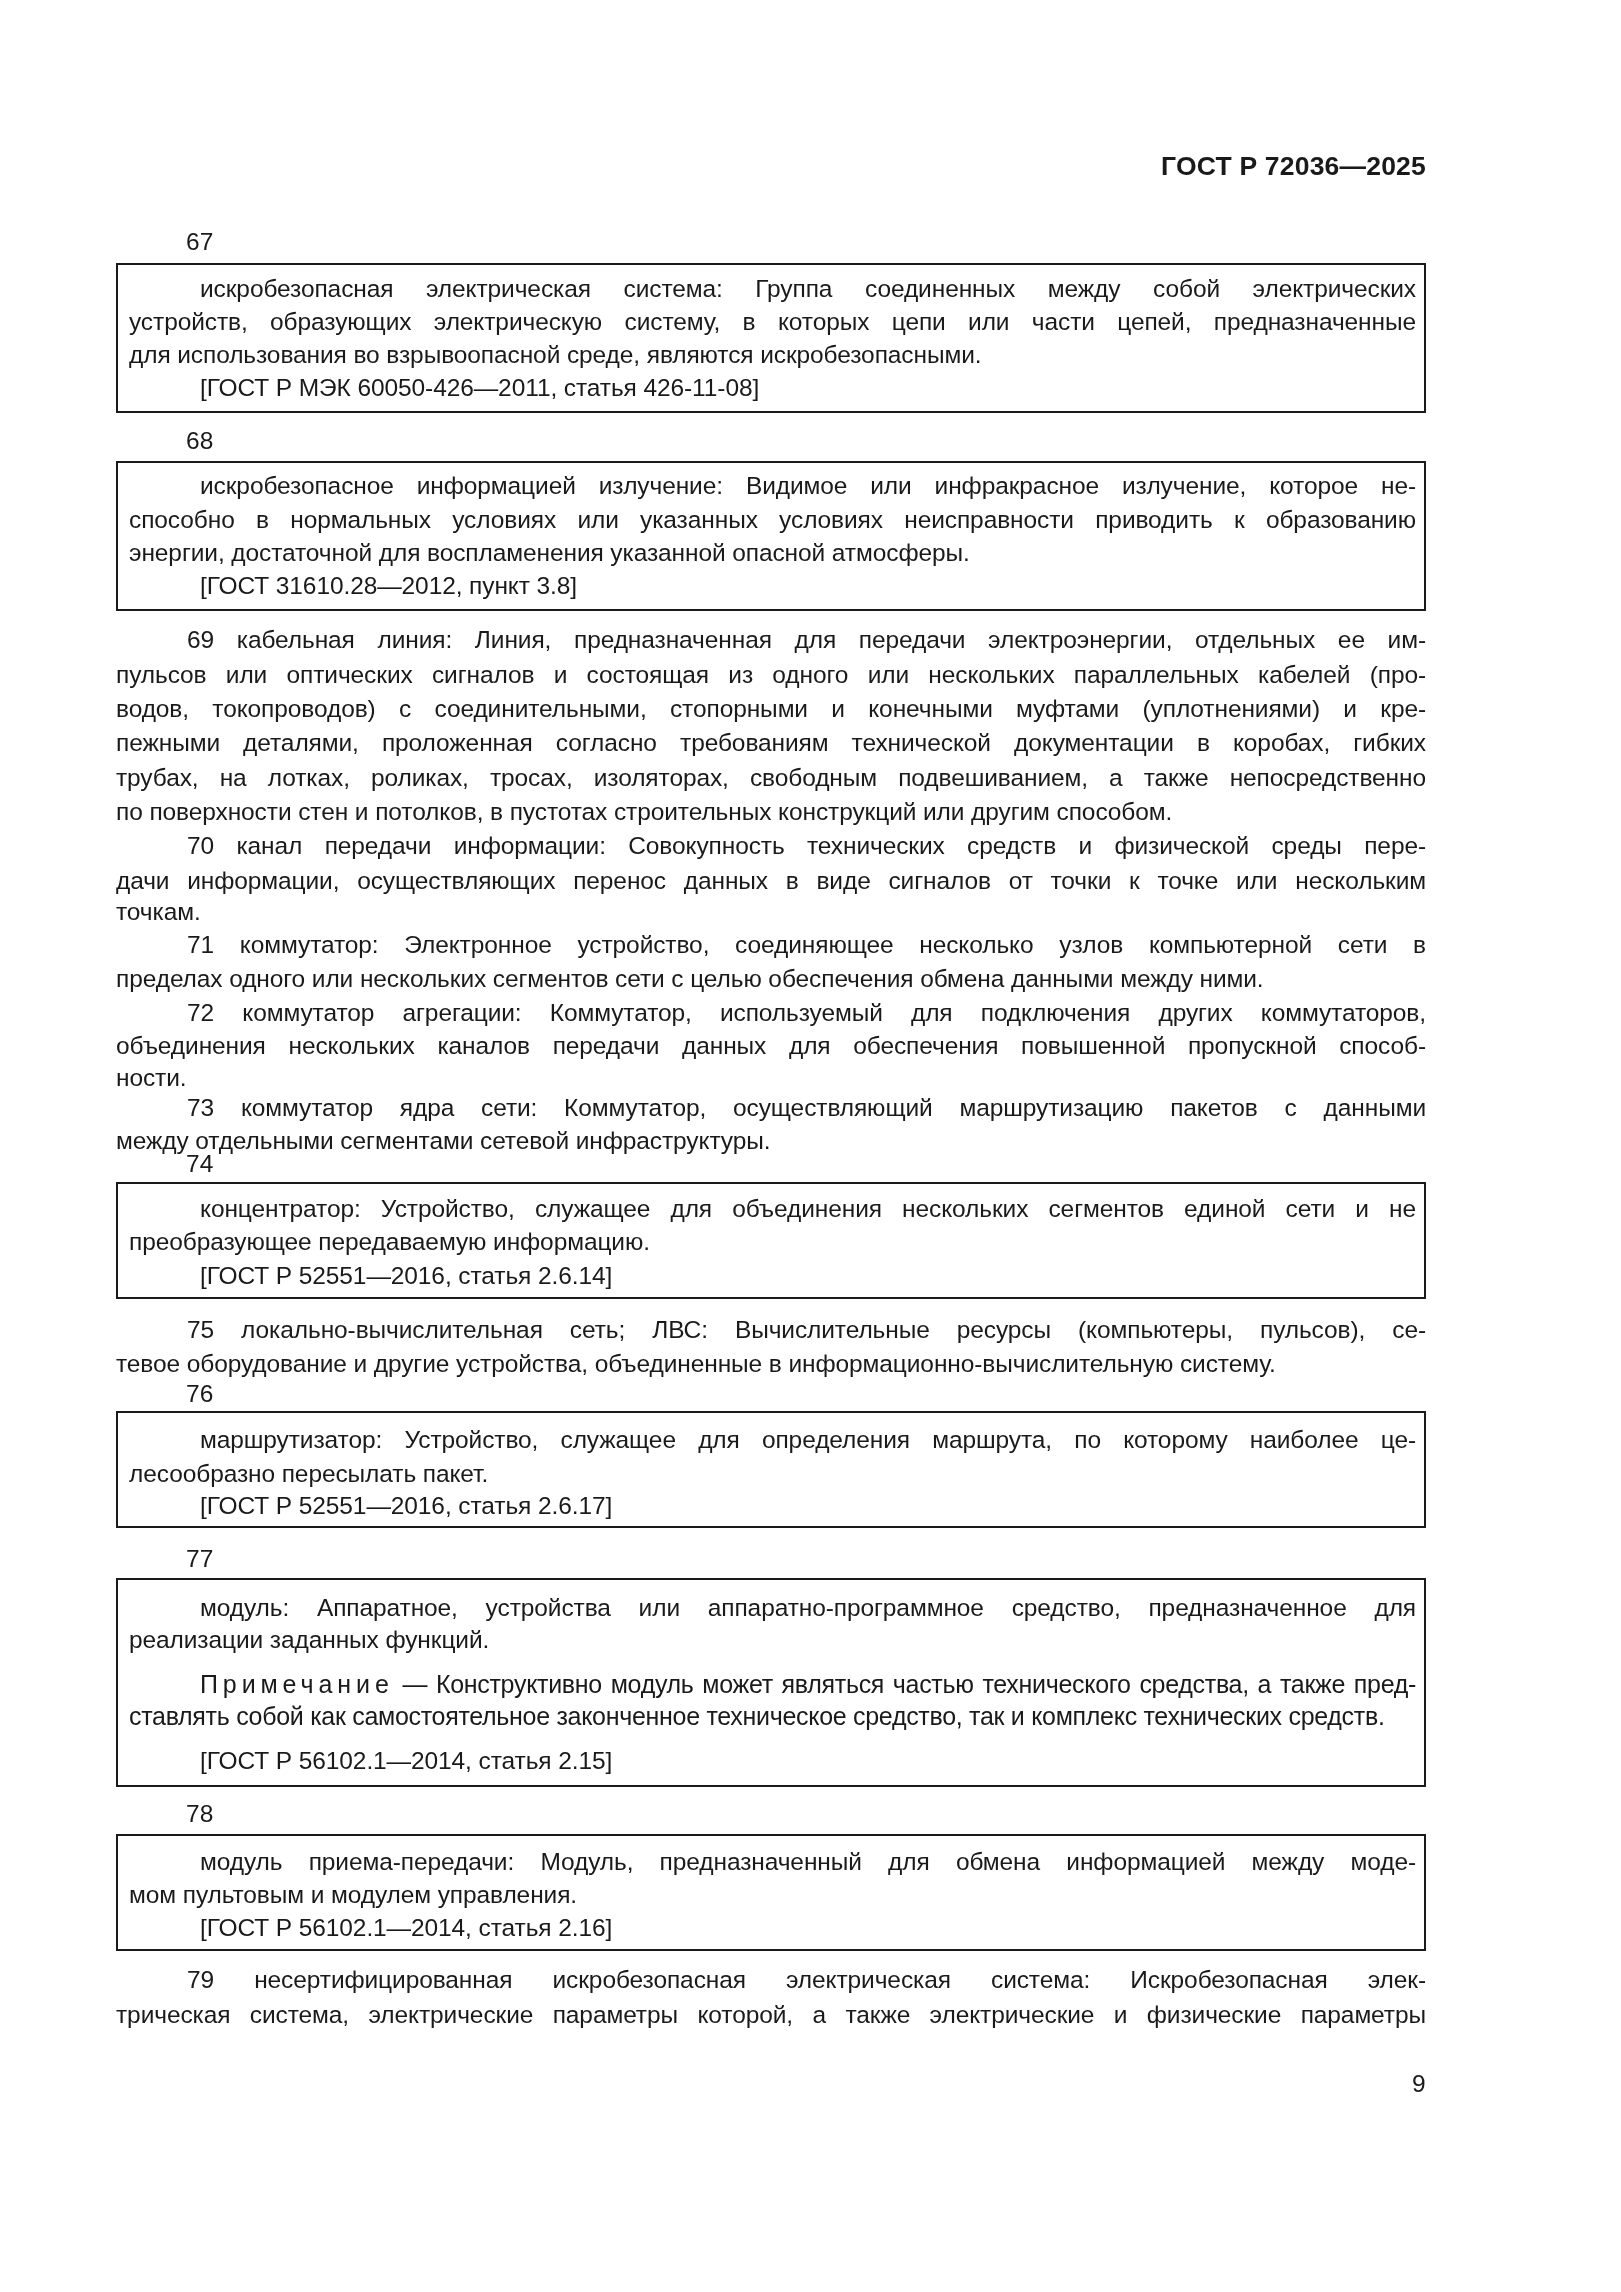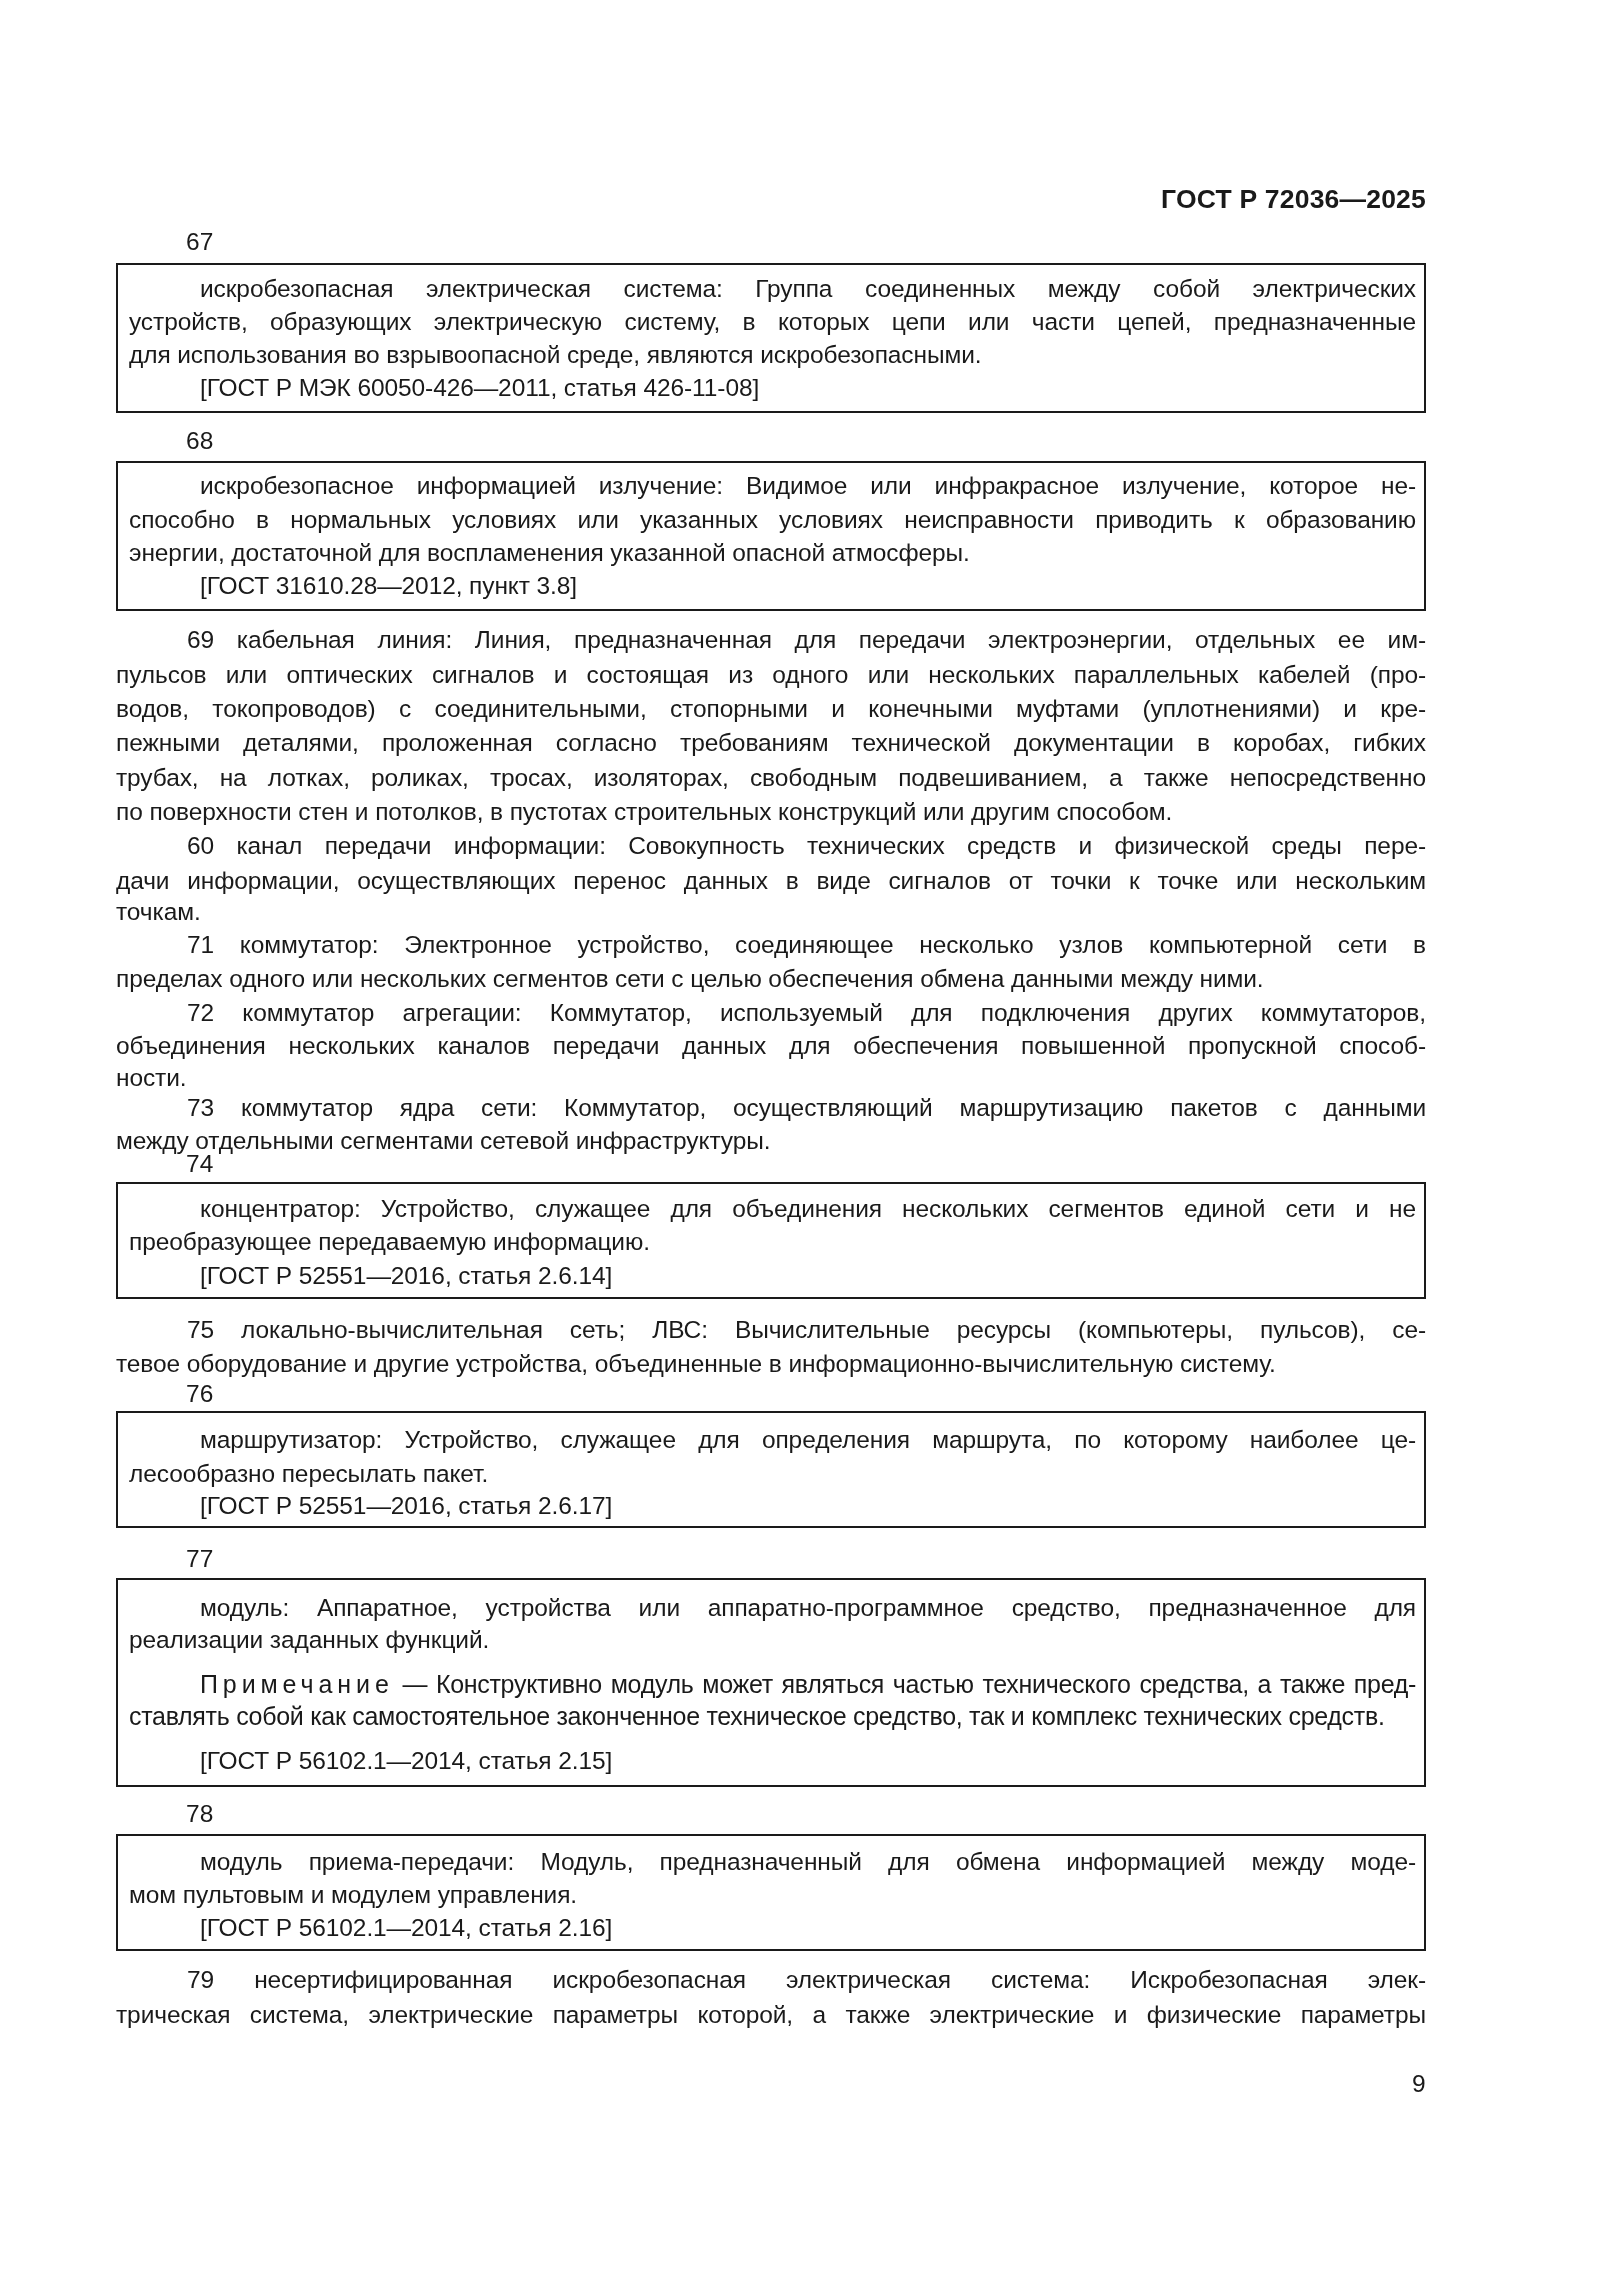--- a/index.html
+++ b/index.html
@@ -1,18 +1,18 @@
 <!DOCTYPE html>
 <html><head>
 <meta charset="utf-8">
 <style>
   html, body { margin: 0; padding: 0; background: #ffffff; }
   body { width: 1621px; height: 2293px; position: relative; overflow: hidden;
          font-family: "Liberation Sans", sans-serif; color: #1a1a1a; }
-  .hdr { position: absolute; top: 151px; right: 195px; font-weight: bold; font-size: 26.5px; letter-spacing: 0.2px; margin-top: 33px; }
+  .hdr { position: absolute; top: 151px; right: 195px; font-weight: bold; font-size: 26.5px; letter-spacing: 0.2px; }
   .num { position: absolute; left: 186px; font-size: 24.5px; line-height: 33px; }
   .box { position: absolute; left: 116px; width: 1310px; border: 2.9px solid #1a1a1a; box-sizing: border-box; }
   .ln { position: absolute; font-size: 24.5px; line-height: 33px; white-space: nowrap;
         text-align: justify; text-align-last: justify; letter-spacing: -0.1px; }
   .ln.last { text-align-last: left; }
   .ln.note { font-size: 25px; letter-spacing: -0.3px; }
   .full { left: 116px; width: 1310px; }
   .inb  { left: 129px; width: 1287px; }
   .ind  { padding-left: 71px; box-sizing: border-box; }
   b { font-weight: normal; }
@@ -38,21 +38,21 @@
 <div class="ln inb last" style="top:536px">энергии, достаточной для воспламенения указанной опасной атмосферы.</div>
 <div class="ln inb ind last" style="top:569px">[ГОСТ 31610.28—2012, пункт 3.8]</div>
 
 <div class="ln full ind" style="top:623px"><span>69</span> <b>кабельная линия:</b><span> Линия, предназначенная для передачи электроэнергии, отдельных ее им-</span></div>
 <div class="ln full" style="top:658px">пульсов или оптических сигналов и состоящая из одного или нескольких параллельных кабелей (про-</div>
 <div class="ln full" style="top:692px">водов, токопроводов) с соединительными, стопорными и конечными муфтами (уплотнениями) и кре-</div>
 <div class="ln full" style="top:726px">пежными деталями, проложенная согласно требованиям технической документации в коробах, гибких</div>
 <div class="ln full" style="top:761px">трубах, на лотках, роликах, тросах, изоляторах, свободным подвешиванием, а также непосредственно</div>
 <div class="ln full last" style="top:795px">по поверхности стен и потолков, в пустотах строительных конструкций или другим способом.</div>
 
-<div class="ln full ind" style="top:829px"><span>60</span> <b>канал передачи информации:</b><span> Совокупность технических средств и физической среды пере-</span></div>
+<div class="ln full ind" style="top:829px"><span>70</span> <b>канал передачи информации:</b><span> Совокупность технических средств и физической среды пере-</span></div>
 <div class="ln full" style="top:864px">дачи информации, осуществляющих перенос данных в виде сигналов от точки к точке или нескольким</div>
 <div class="ln full last" style="top:895px">точкам.</div>
 
 <div class="ln full ind" style="top:928px"><span>71</span> <b>коммутатор:</b><span> Электронное устройство, соединяющее несколько узлов компьютерной сети в</span></div>
 <div class="ln full last" style="top:962px">пределах одного или нескольких сегментов сети с целью обеспечения обмена данными между ними.</div>
 
 <div class="ln full ind" style="top:996px"><span>72</span> <b>коммутатор агрегации:</b><span> Коммутатор, используемый для подключения других коммутаторов,</span></div>
 <div class="ln full" style="top:1029px">объединения нескольких каналов передачи данных для обеспечения повышенной пропускной способ-</div>
 <div class="ln full last" style="top:1061px">ности.</div>
 

